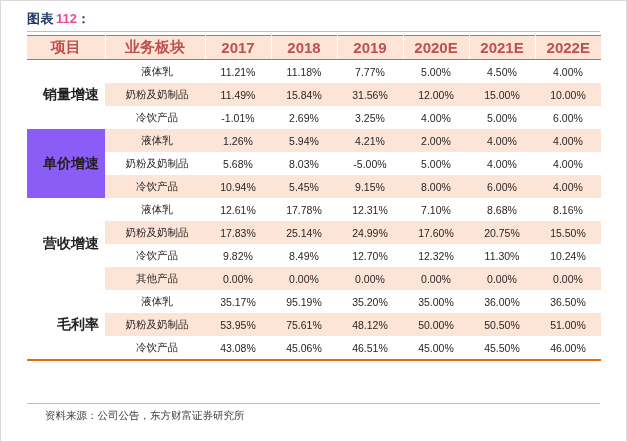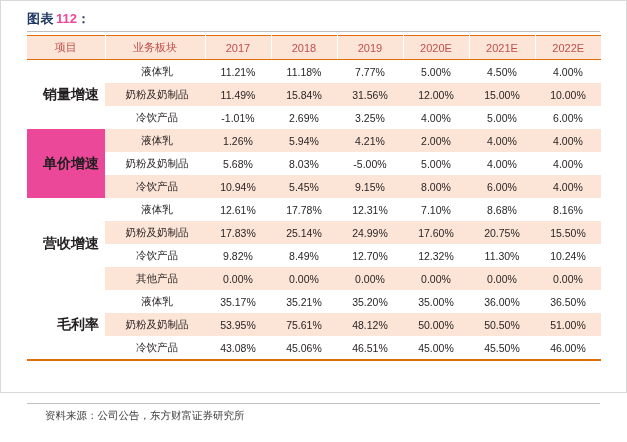--- a/index.html
+++ b/index.html
@@ -10,21 +10,21 @@
     width: 627px;
     height: 442px;
     background: #ffffff;
     font-family: "Liberation Sans", sans-serif;
     color: #231f20;
     overflow: hidden;
   }
   .page {
     position: relative;
     width: 627px;
-    height: 393px;
+    height: 442px;
     box-sizing: border-box;
     border: 1px solid #d9d9d9;
     background: #ffffff;
   }
   
   .title-row {
     display: flex;
     align-items: baseline;
     padding: 9px 0 6px 26px;
   }
@@ -72,22 +72,22 @@
     table-layout: fixed;
     font-size: 10px;
   }
   table.data col.c-item { width: 78px; }
   table.data col.c-seg  { width: 100px; }
   table.data col.c-yr   { width: 66px; }
 
   table.data thead th {
     background: #fce4d6;
     color: #c0504d;
-    font-weight: normal;
-    font-size: 11px;
+    font-weight: bold;
+    font-size: 15px;
     height: 23px;
     text-align: center;
     border-left: 1px solid #ffffff;
     border-right: 1px solid #ffffff;
     border-top: 1.6px solid #e36c0a;
     border-bottom: 1.6px solid #e36c0a;
     padding: 0;
   }
   table.data thead th:first-child { border-left: none; }
   table.data thead th:last-child  { border-right: none; }
@@ -111,21 +111,21 @@
     padding-left: 10px;
   }
   table.data td.num {
     text-align: center;
   }
   
   tr.shade td {
     background: #fce4d6;
   }
   tr.shade td.group {
-    background: #ec4899;
+    background: #8b5cf6;
     margin-left: 44px;
   }
   
   td.group.shade-cell { background: #fce4d6; }
 
   .table-bottom-rule {
     height: 1.6px;
     background: #e36c0a;
     width: 574px;
   }
@@ -277,21 +277,21 @@
           <td class="num">0.00%</td>
           <td class="num">0.00%</td>
           <td class="num">0.00%</td>
           <td class="num">0.00%</td>
         </tr>
 
         <tr>
           <td class="group" rowspan="3">毛利率</td>
           <td class="seg">液体乳</td>
           <td class="num">35.17%</td>
-          <td class="num">35.21%</td>
+          <td class="num">95.19%</td>
           <td class="num">35.20%</td>
           <td class="num">35.00%</td>
           <td class="num">36.00%</td>
           <td class="num">36.50%</td>
         </tr>
         <tr class="shade">
           <td class="seg">奶粉及奶制品</td>
           <td class="num">53.95%</td>
           <td class="num">75.61%</td>
           <td class="num">48.12%</td>

